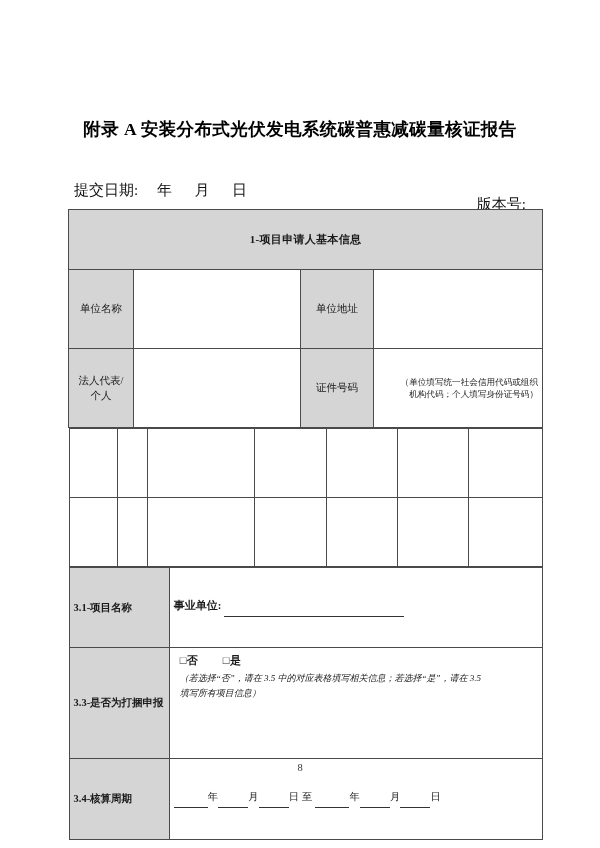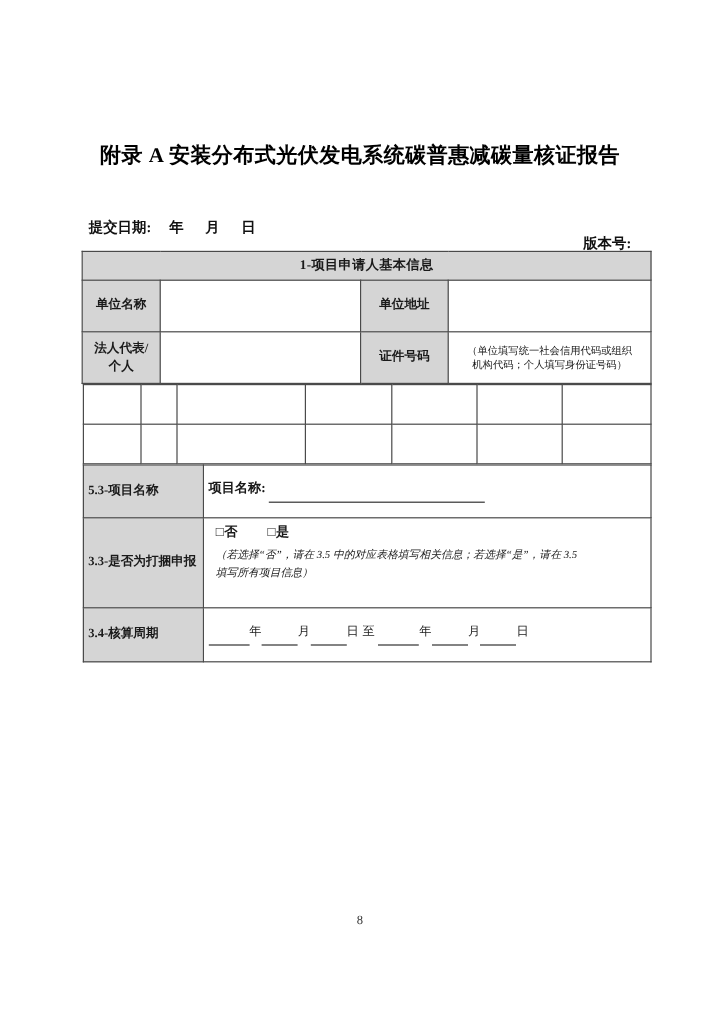--- a/index.html
+++ b/index.html
@@ -36,22 +36,22 @@
     color: #000;
   }
 
   
   .meta-line {
     position: absolute;
     top: 181px;
     left: 74px;
     width: 452px;
     height: 16px;
-    font-size: 12px;
-    font-weight: bold;
+    font-size: 15px;
+    font-weight: normal;
     color: #111;
   }
   .meta-left {
     position: absolute;
     left: 0;
     top: 0;
     white-space: pre;
   }
   .meta-right {
     position: absolute;
@@ -65,58 +65,58 @@
     position: absolute;
     top: 209px;
     left: 68px;
     width: 474px;
     border-collapse: collapse;
     table-layout: fixed;
     font-size: 10.5px;
   }
   .form-table td {
     border: 1px solid #4a4a4a;
-    padding: 2px 4px;
+    padding: 20px 4px;
     vertical-align: middle;
     background: #ffffff;
     line-height: 1.45;
   }
   .sec-head td {
     background: #d5d5d5;
     text-align: center;
     font-weight: bold;
     font-size: 11px;
     height: 19px;
     letter-spacing: 0.3px;
   }
   .lbl {
     background: #d5d5d5 !important;
     text-align: center;
-    font-weight: bold;
+    font-weight: normal;
   }
   .lbl-b {
     background: #d5d5d5 !important;
     text-align: left;
     font-weight: bold;
     padding-left: 6px;
   }
   .colhead td {
     background: #d5d5d5;
     text-align: center;
     height: 24px;
     font-weight: normal;
   }
   .empty-row td {
     height: 28px;
   }
   .note-cell {
     font-size: 8.6px;
     line-height: 1.55;
     padding: 3px 6px 3px 10px;
-    text-align: center;
+    text-align: right;
   }
   .checkbox-line {
     font-size: 10.2px;
     padding-left: 10px;
     white-space: nowrap;
   }
   .ul-blank {
     display: inline-block;
     border-bottom: 1px solid #333;
     vertical-align: -2px;
@@ -245,23 +245,23 @@
     <tr>
       <td colspan="4" style="padding:0;border:none">
         <table style="width:100%;border-collapse:collapse;table-layout:fixed;font-size:10.5px">
           <colgroup>
                 <col style="width:100px">
                 <col style="width:372px">
               </colgroup>
 
           <tbody>
                 <tr>
-            <td class="lbl-b" style="height:39px">5.3-项目名称</td>
+            <td class="lbl-b" style="height:39px">3.1-项目名称</td>
             <td class="proj-name-line">
-              <span>项目名称:</span>
+              <span>事业单位:</span>
               <span class="ul-blank w180">&nbsp;</span>
             </td>
           </tr>
 
 
           <tr>
             <td class="lbl-b" style="height:70px">3.3-是否为打捆申报</td>
             <td style="padding:5px 6px 5px 10px;vertical-align:top">
               <div class="choice-bold">
                 <span>□否</span>

